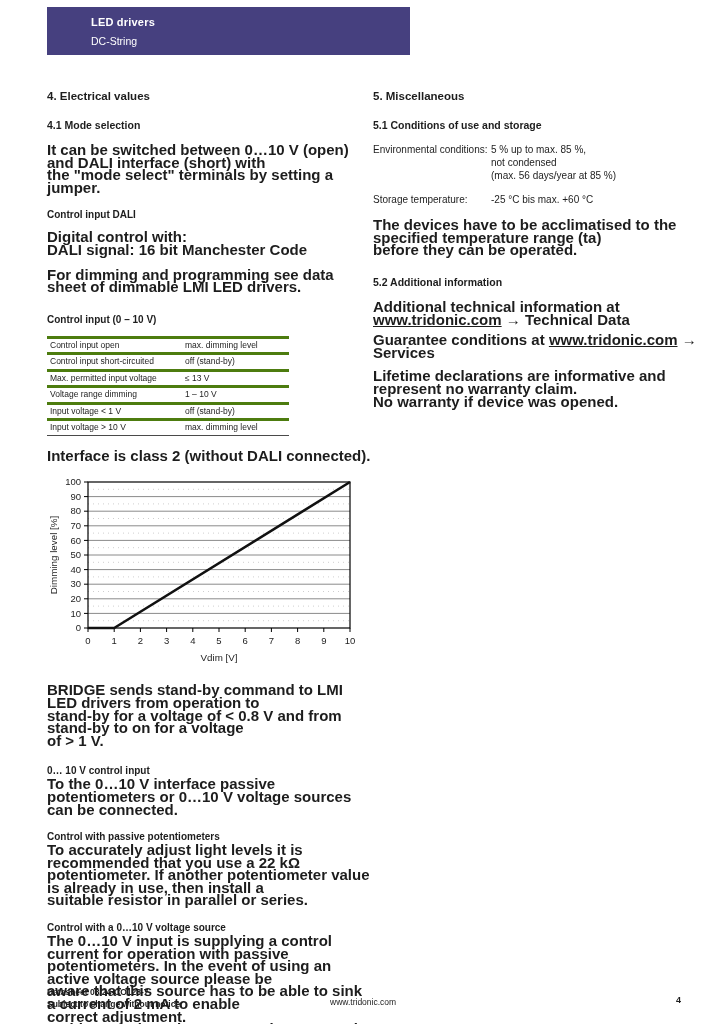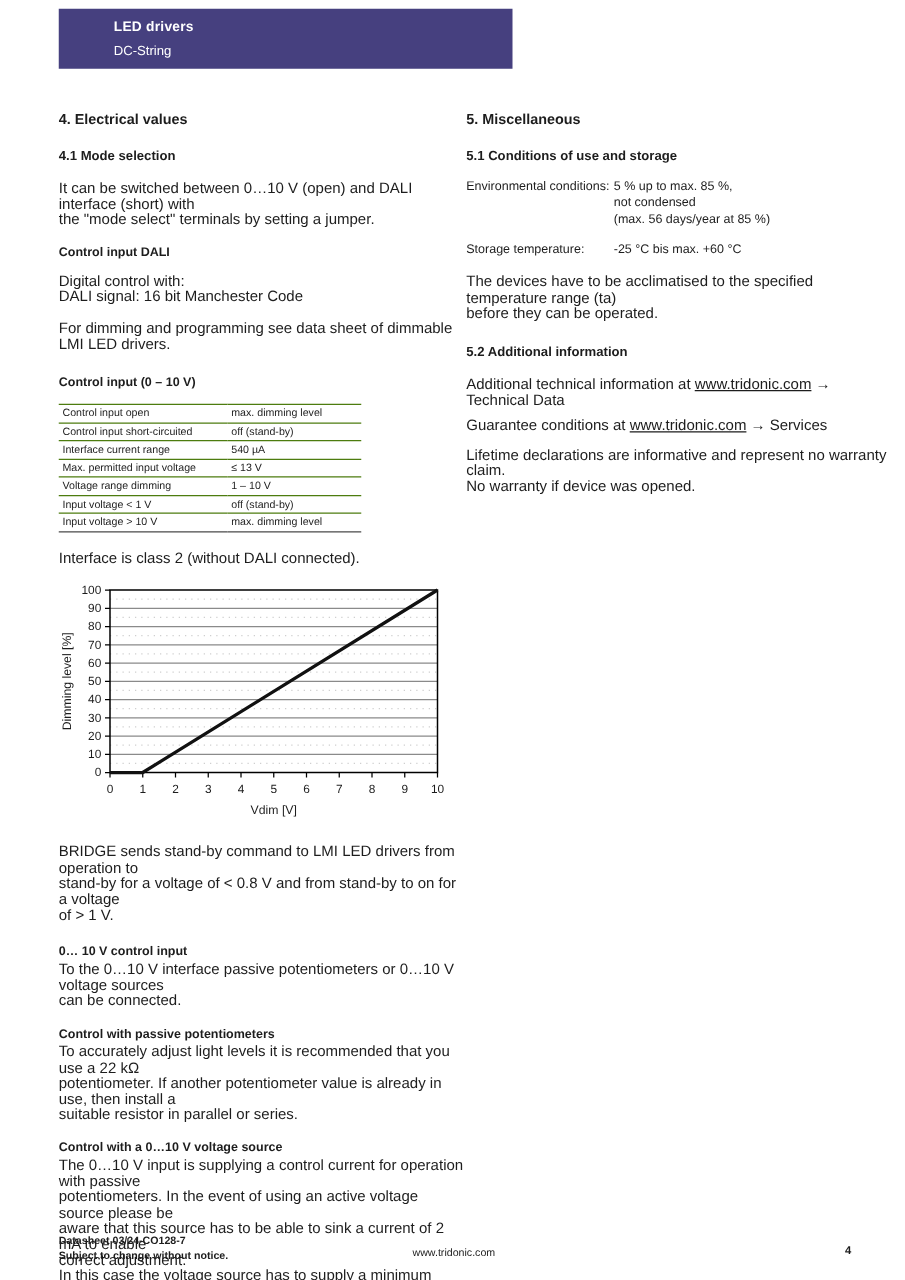--- a/index.html
+++ b/index.html
@@ -17,25 +17,25 @@
   .banner-title { font-size:11px; font-weight:bold; letter-spacing:.2px; }
   .banner-sub   { font-size:10.5px; margin-top:7px; }
 
   .col-left  { position:absolute; left:47px;  top:90px; width:326px; }
   .col-right { position:absolute; left:373px; top:90px; width:338px; }
 
   .h-section { font-size:11.5px; font-weight:bold; margin:0 0 16px; }
   .h-sub     { font-size:10.5px; font-weight:bold; margin:17px 0 13px; }
   .h-bold    { font-size:10px;   font-weight:bold; margin:15px 0 11px; }
   .h-run     { font-size:10px;   font-weight:bold; margin:15px 0 2px; }
-  p  { font-size:12px; line-height:12.6px; margin:0 0 12px; white-space:pre-line; }
+  p  { font-size:15px; line-height:12.6px; margin:0 0 12px; white-space:pre-line;font-weight:bold; }
   .gap-lg { margin-bottom:20px; }
 
   table.ctl { border-collapse:collapse; width:242px; font-size:8.5px; margin:3px 0 6px; }
-  table.ctl td { border-top:1px solid #4d7c0f; padding:2px 0 2px 3px; line-height:9.5px; }
+  table.ctl td { border-top:3px solid #4d7c0f; padding:2px 0 2px 3px; line-height:9.5px; }
   table.ctl tr:last-child td { border-bottom:1px solid #4a4a4a; }
   table.ctl td:first-child { width:132px; }
 
   .chart-wrap { margin:14px 0 8px; }
 
   .cond-row { display:flex; font-size:10px; line-height:12.8px; margin-bottom:10px; }
   .cond-label { width:118px; flex-shrink:0; }
   .cond-value { white-space:pre-line; }
 
   .link { text-decoration:underline; cursor:pointer; }
@@ -68,24 +68,20 @@
 
   <table class="ctl">
     <tbody>
         <tr>
           <td>Control input open</td>
           <td>max. dimming level</td>
         </tr>
         <tr>
           <td>Control input short-circuited</td>
           <td>off (stand-by)</td>
-        </tr>
-        <tr>
-          <td>Interface current range</td>
-          <td>540 µA</td>
         </tr>
         <tr>
           <td>Max. permitted input voltage</td>
           <td>≤ 13 V</td>
         </tr>
         <tr>
           <td>Voltage range dimming</td>
           <td>1 – 10 V</td>
         </tr>
         <tr>

